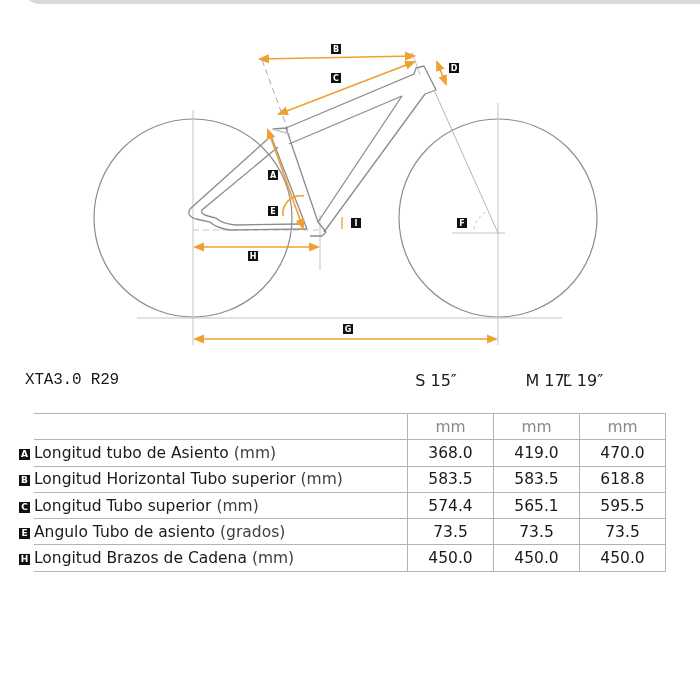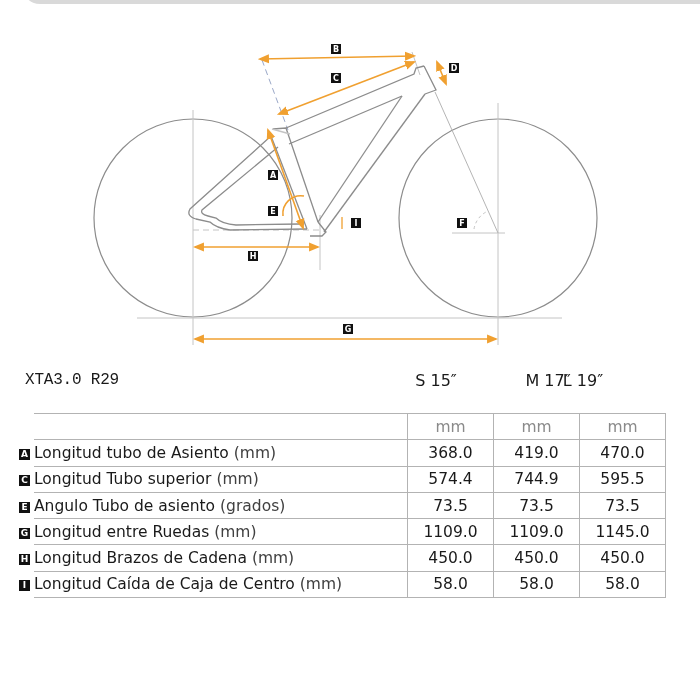--- a/index.html
+++ b/index.html
@@ -130,43 +130,37 @@
     <td class="num unit-cell">mm</td>
     <td class="num unit-cell last">mm</td>
   </tr>
   <tr>
     <td class="name"><span class="tag">A</span><span>Longitud tubo de Asiento</span> <span class="unit">(mm)</span></td>
     <td class="num">368.0</td>
     <td class="num">419.0</td>
     <td class="num last">470.0</td>
   </tr>
   <tr>
+    <td class="name"><span class="tag">B</span><span>Longitud Horizontal Tubo superior</span> <span class="unit">(mm)</span></td>
+    <td class="num">583.5</td>
+    <td class="num">583.5</td>
+    <td class="num last">618.8</td>
+  </tr>
+  <tr>
     <td class="name"><span class="tag">C</span><span>Longitud Tubo superior</span> <span class="unit">(mm)</span></td>
     <td class="num">574.4</td>
-    <td class="num">744.9</td>
+    <td class="num">565.1</td>
     <td class="num last">595.5</td>
   </tr>
   <tr>
     <td class="name"><span class="tag">E</span><span>Angulo Tubo de asiento</span> <span class="unit">(grados)</span></td>
     <td class="num">73.5</td>
     <td class="num">73.5</td>
     <td class="num last">73.5</td>
   </tr>
   <tr>
-    <td class="name"><span class="tag">G</span><span>Longitud entre Ruedas</span> <span class="unit">(mm)</span></td>
-    <td class="num">1109.0</td>
-    <td class="num">1109.0</td>
-    <td class="num last">1145.0</td>
-  </tr>
-  <tr>
     <td class="name"><span class="tag">H</span><span>Longitud Brazos de Cadena</span> <span class="unit">(mm)</span></td>
     <td class="num">450.0</td>
     <td class="num">450.0</td>
     <td class="num last">450.0</td>
   </tr>
-  <tr>
-    <td class="name"><span class="tag">I</span><span>Longitud Caída de Caja de Centro</span> <span class="unit">(mm)</span></td>
-    <td class="num">58.0</td>
-    <td class="num">58.0</td>
-    <td class="num last">58.0</td>
-  </tr>
 </tbody>
   </table>
 
 </body></html>

